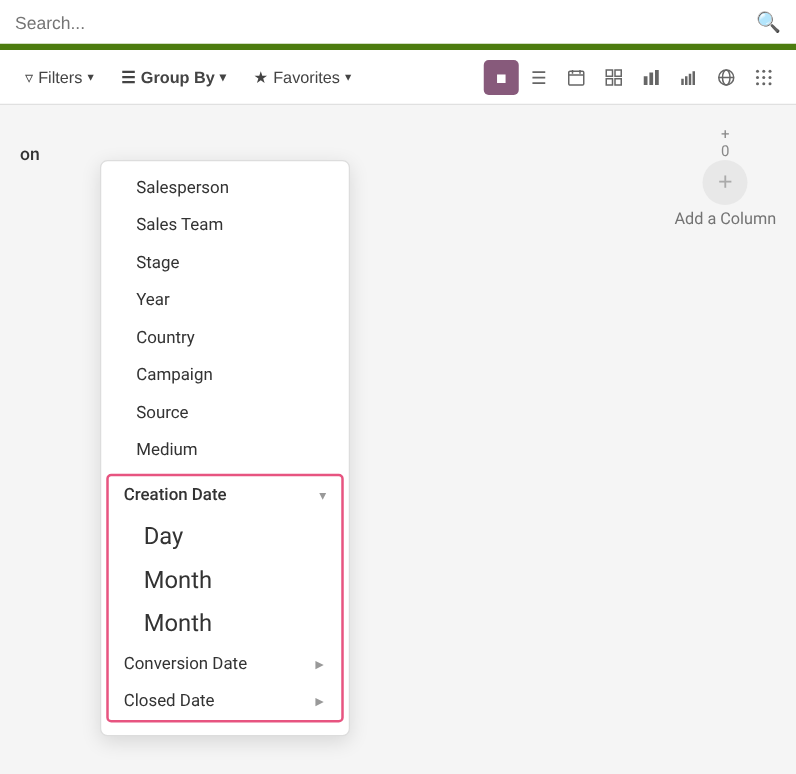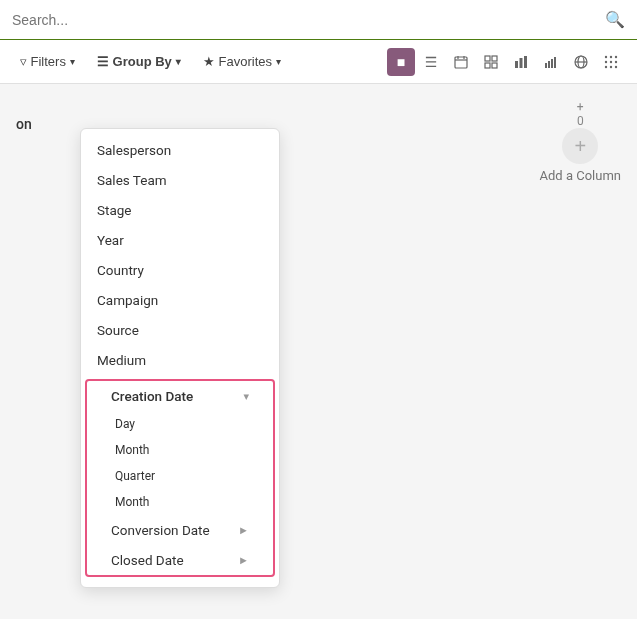--- a/index.html
+++ b/index.html
@@ -10,21 +10,21 @@
       height: 619px;
       overflow: hidden;
       position: relative;
     }
 
     
     .search-bar {
       display: flex;
       align-items: center;
       background: #fff;
-      border-bottom: 1px solid #4d7c0f;
+      border-bottom: 5px solid #4d7c0f;
       padding: 0 12px;
       height: 40px;
     }
     .search-bar input {
       border: none;
       outline: none;
       font-size: 14px;
       color: #555;
       flex: 1;
       background: transparent;
@@ -140,46 +140,46 @@
       box-shadow: 0 4px 16px rgba(0,0,0,0.12);
       width: 200px;
       z-index: 100;
       padding: 6px 0;
     }
 
     .menu-item {
       display: flex;
       align-items: center;
       justify-content: space-between;
-      padding: 7px 16px;
+      padding: 7px 28px;
       font-size: 13.5px;
       color: #333;
       cursor: pointer;
       user-select: none;
     }
 
     .menu-item .arrow {
       color: #999;
       font-size: 11px;
     }
 
     
     .menu-section-highlighted {
       border: 2px solid #e75480;
       border-radius: 4px;
       margin: 4px 4px;
     }
     .menu-section-highlighted .menu-item {
-      padding: 7px 24px;
+      padding: 7px 12px;
     }
 
     .sub-item {
       display: flex;
       padding: 6px 28px;
-      font-size: 12px;
+      font-size: 19px;
       color: #333;
       cursor: pointer;
       user-select: none;
     }
   </style>
 </head>
 <body>
 
 <div class="search-bar">
   <input type="text" placeholder="Search..." style="">
@@ -304,23 +304,20 @@
         <span>Creation Date</span>
         <span class="arrow">▾</span>
       </div>
       <div class="sub-item">
         <span>Day</span>
       </div>
       <div class="sub-item">
         <span>Month</span>
       </div>
       <div class="sub-item">
-        <span>Quarter</span>
-      </div>
-      <div class="sub-item">
         <span>Month</span>
       </div>
 
       <div class="menu-item">
         <span>Conversion Date</span>
         <span class="arrow">►</span>
       </div>
       <div class="menu-item">
         <span>Closed Date</span>
         <span class="arrow">►</span>

